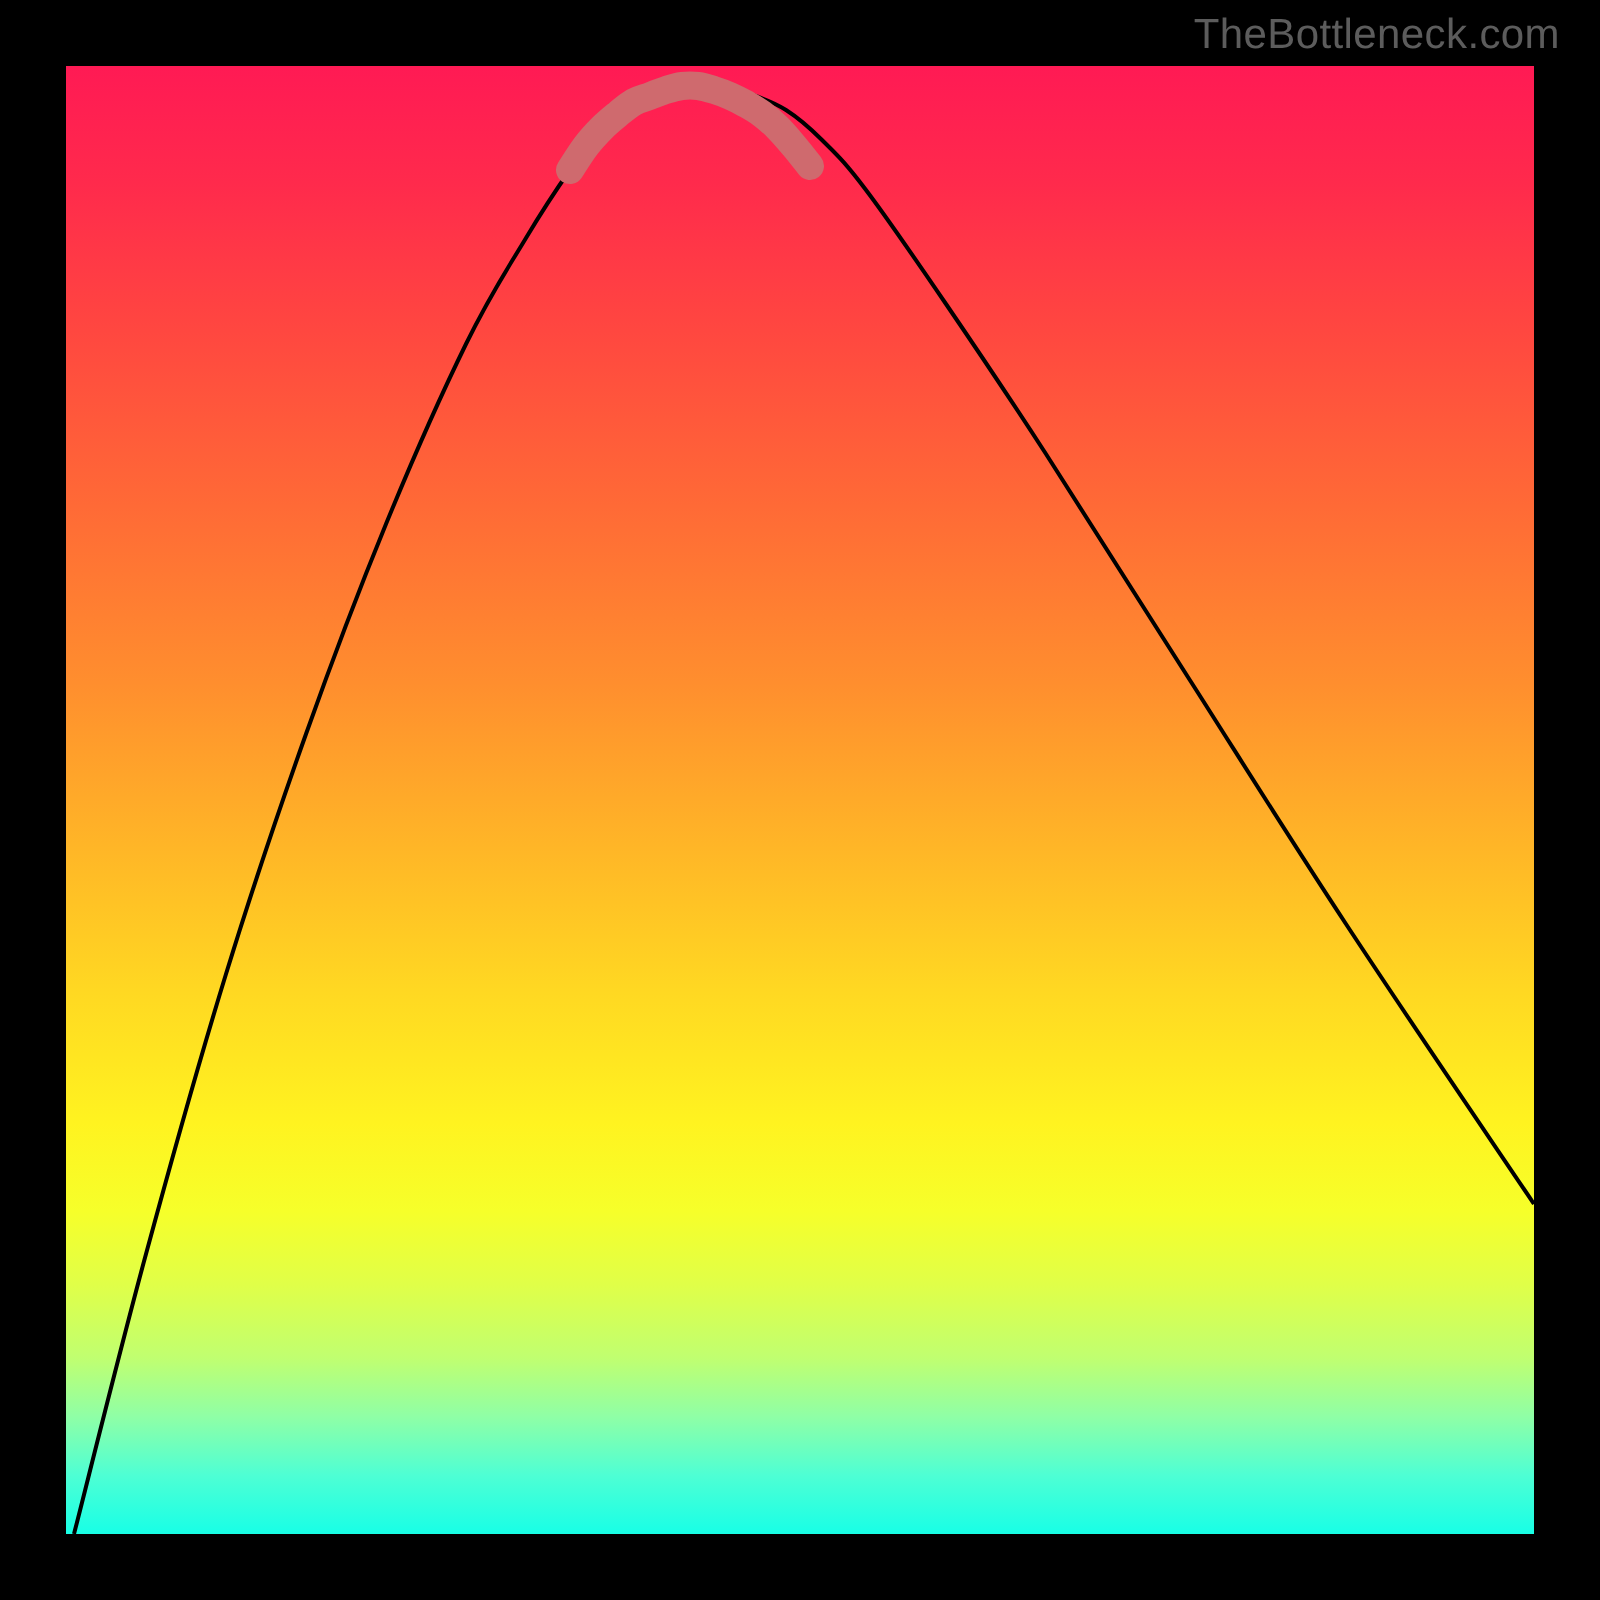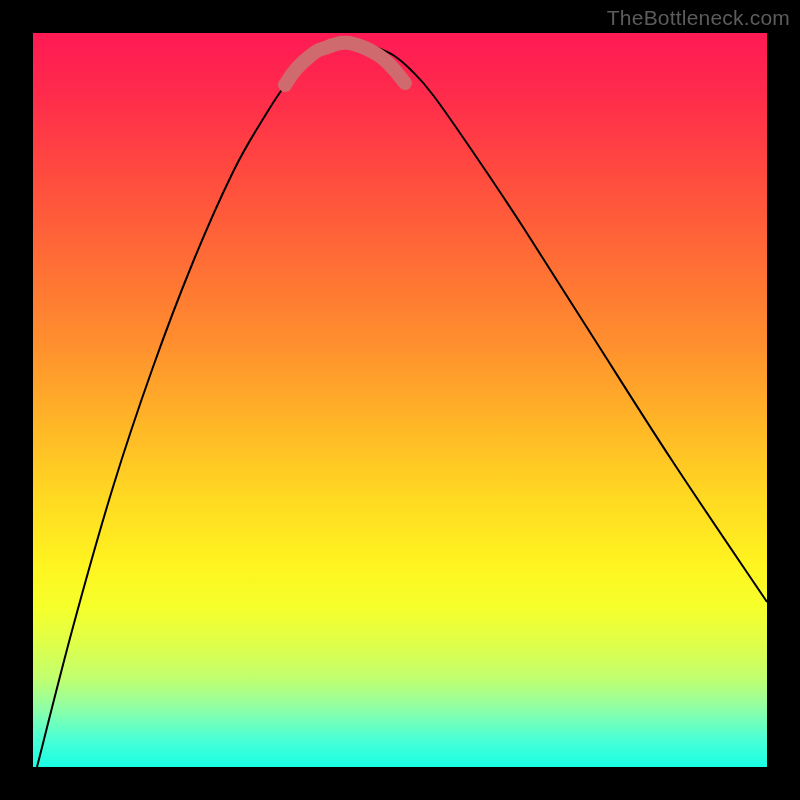--- a/index.html
+++ b/index.html
@@ -41,21 +41,21 @@
       #e0ff48 83%,
       #c0ff70 88%,
       #8fffa6 92%,
       #4effd4 96%,
       #18ffe6 100%
     );
   }
   .watermark {
     position: absolute;
     top: 6px;
-    right: 10px;
+    right: 20px;
     color: #5c5c5c;
     font-size: 21px;
     font-weight: 500;
     letter-spacing: 0.2px;
     user-select: none;
   }
   svg.curve {
     position: absolute;
     inset: 0;
   }

